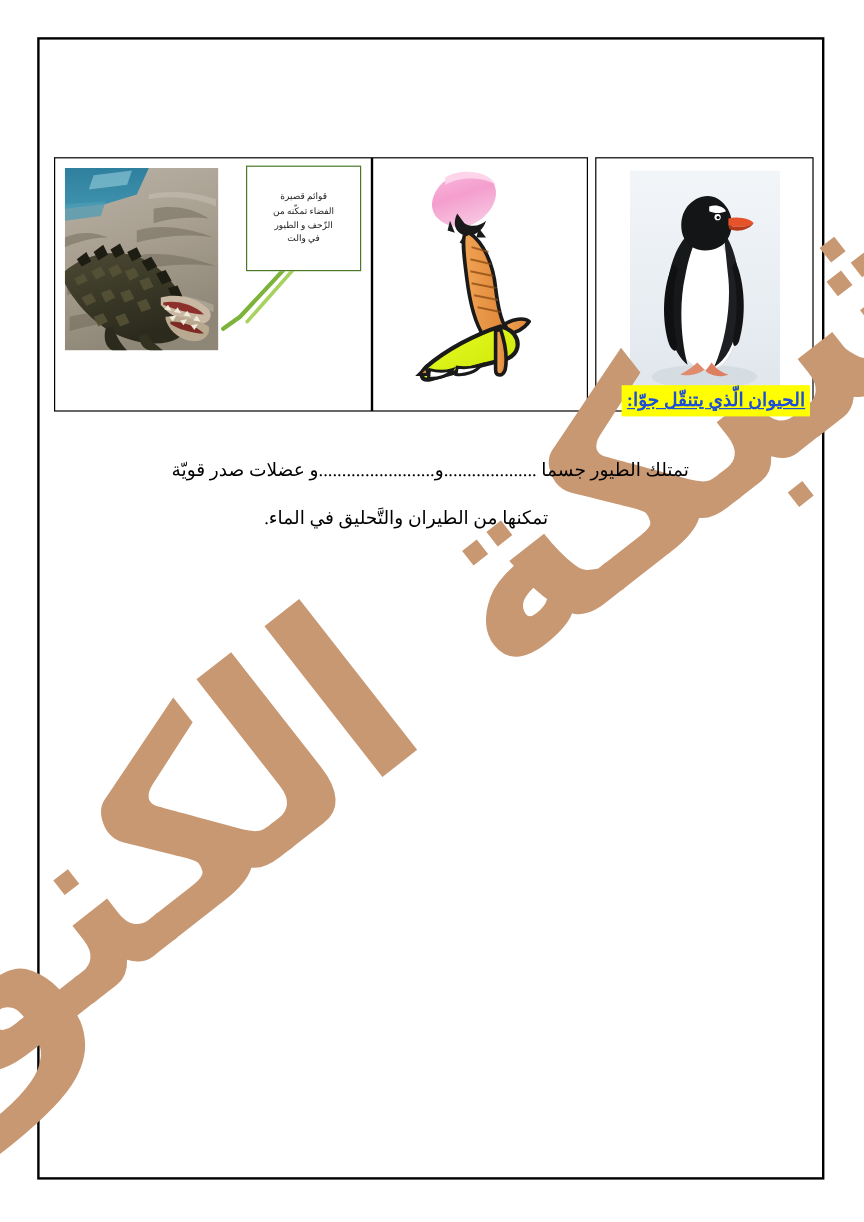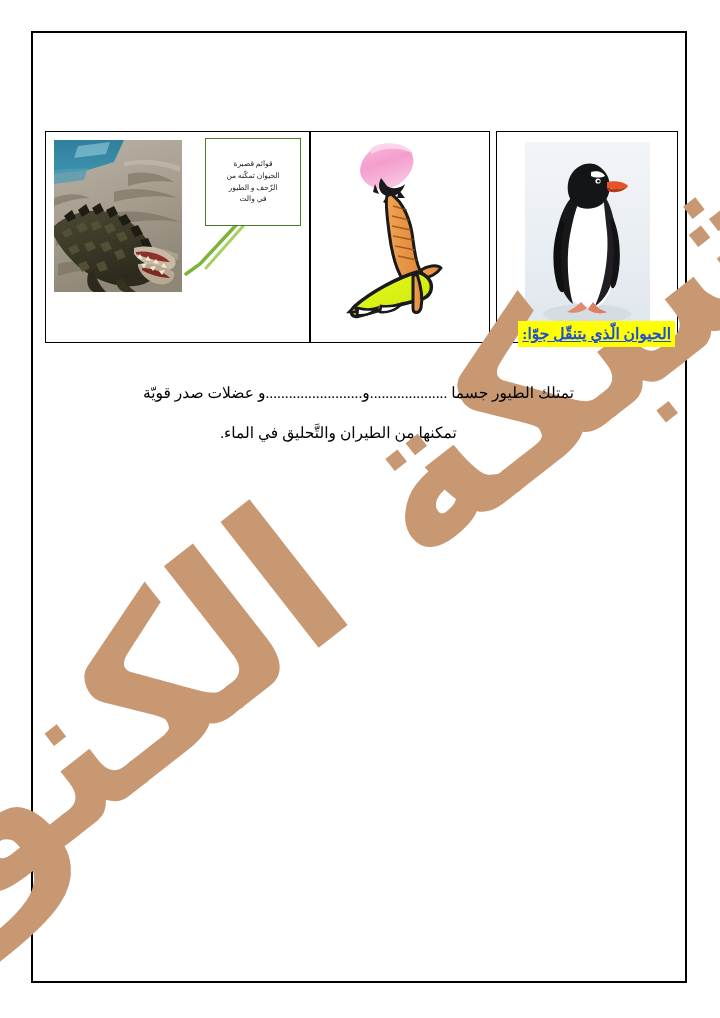--- a/index.html
+++ b/index.html
@@ -333,21 +333,21 @@
           <path d="M62 140 C62 146 66 152 72 152 L82 152 C76 148 70 142 68 138 Z" fill="#33311f"></path>
         </svg>
 
         <svg class="callout-tail" viewBox="0 0 90 80">
           <path d="M86 6 L34 62 L20 72" fill="none" stroke="#7db33a" stroke-width="3.5" stroke-linecap="round"></path>
           <path d="M86 14 L40 66" fill="none" stroke="#a8d25f" stroke-width="3" stroke-linecap="round"></path>
         </svg>
 
         <div class="callout-box">
           <div class="callout-line">قوائم قصيرة</div>
-          <div class="callout-line">الحيوان تمكّنه من</div>
+          <div class="callout-line">الفضاء تمكّنه من</div>
           <div class="callout-line">الزّحف و الطيور</div>
           <div class="callout-line">في والت</div>
         </div>
 
       </div>
     </div>
   </div>
 
   <div id="watermark">
     <svg width="660" height="640" viewBox="0 0 660 640">

